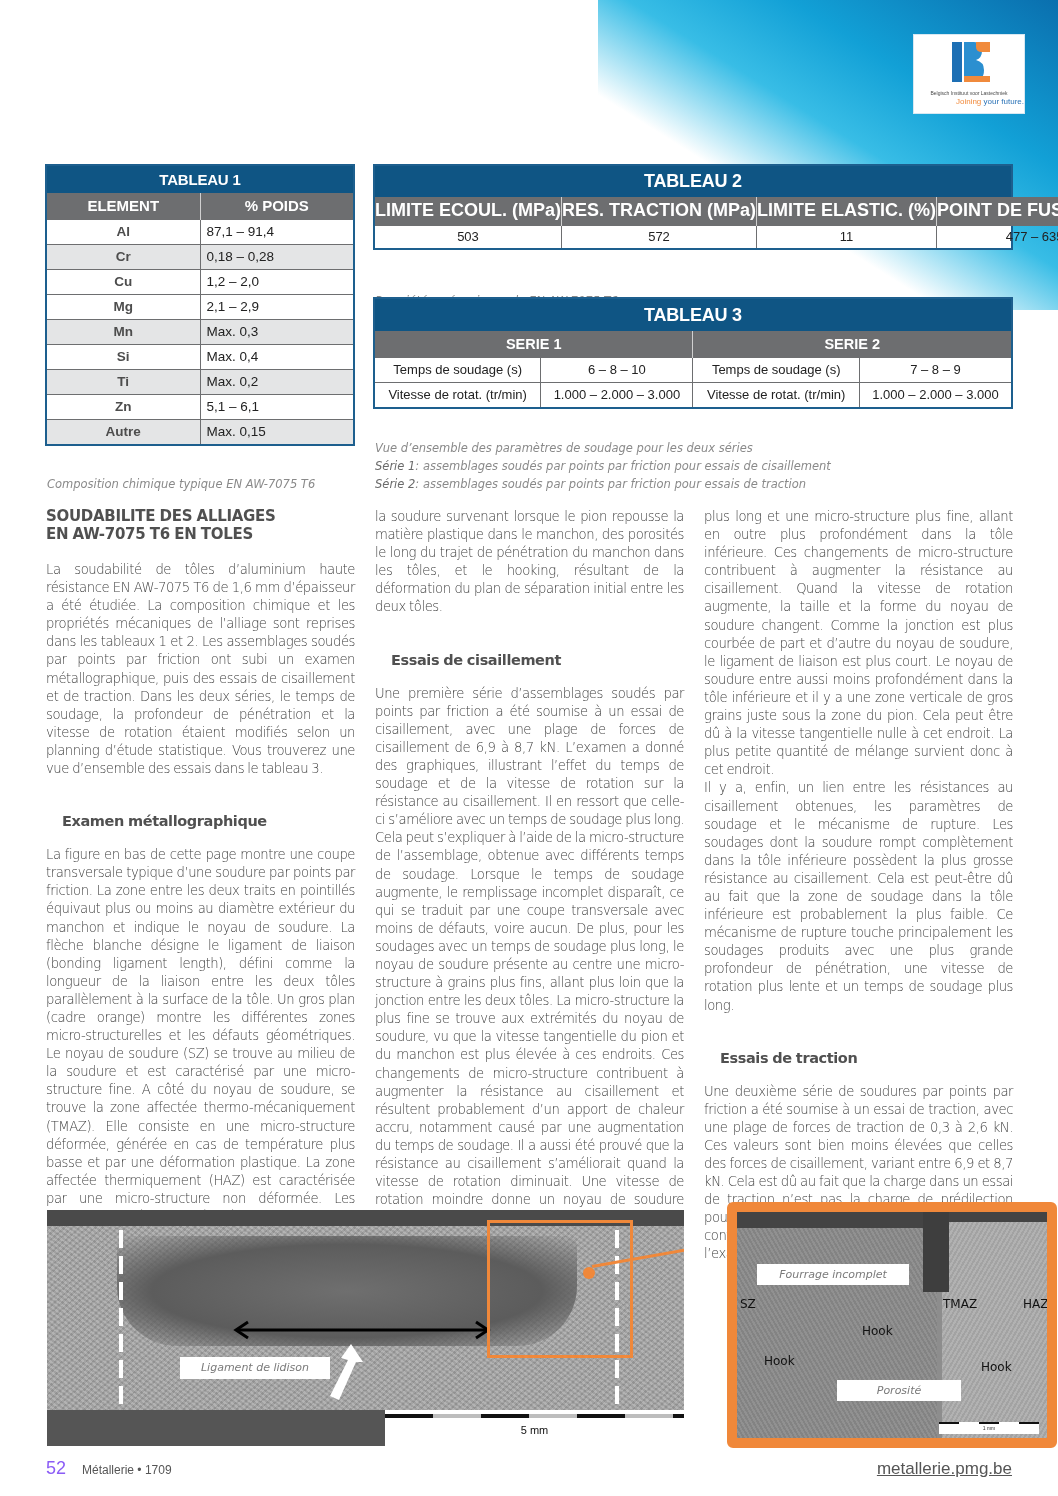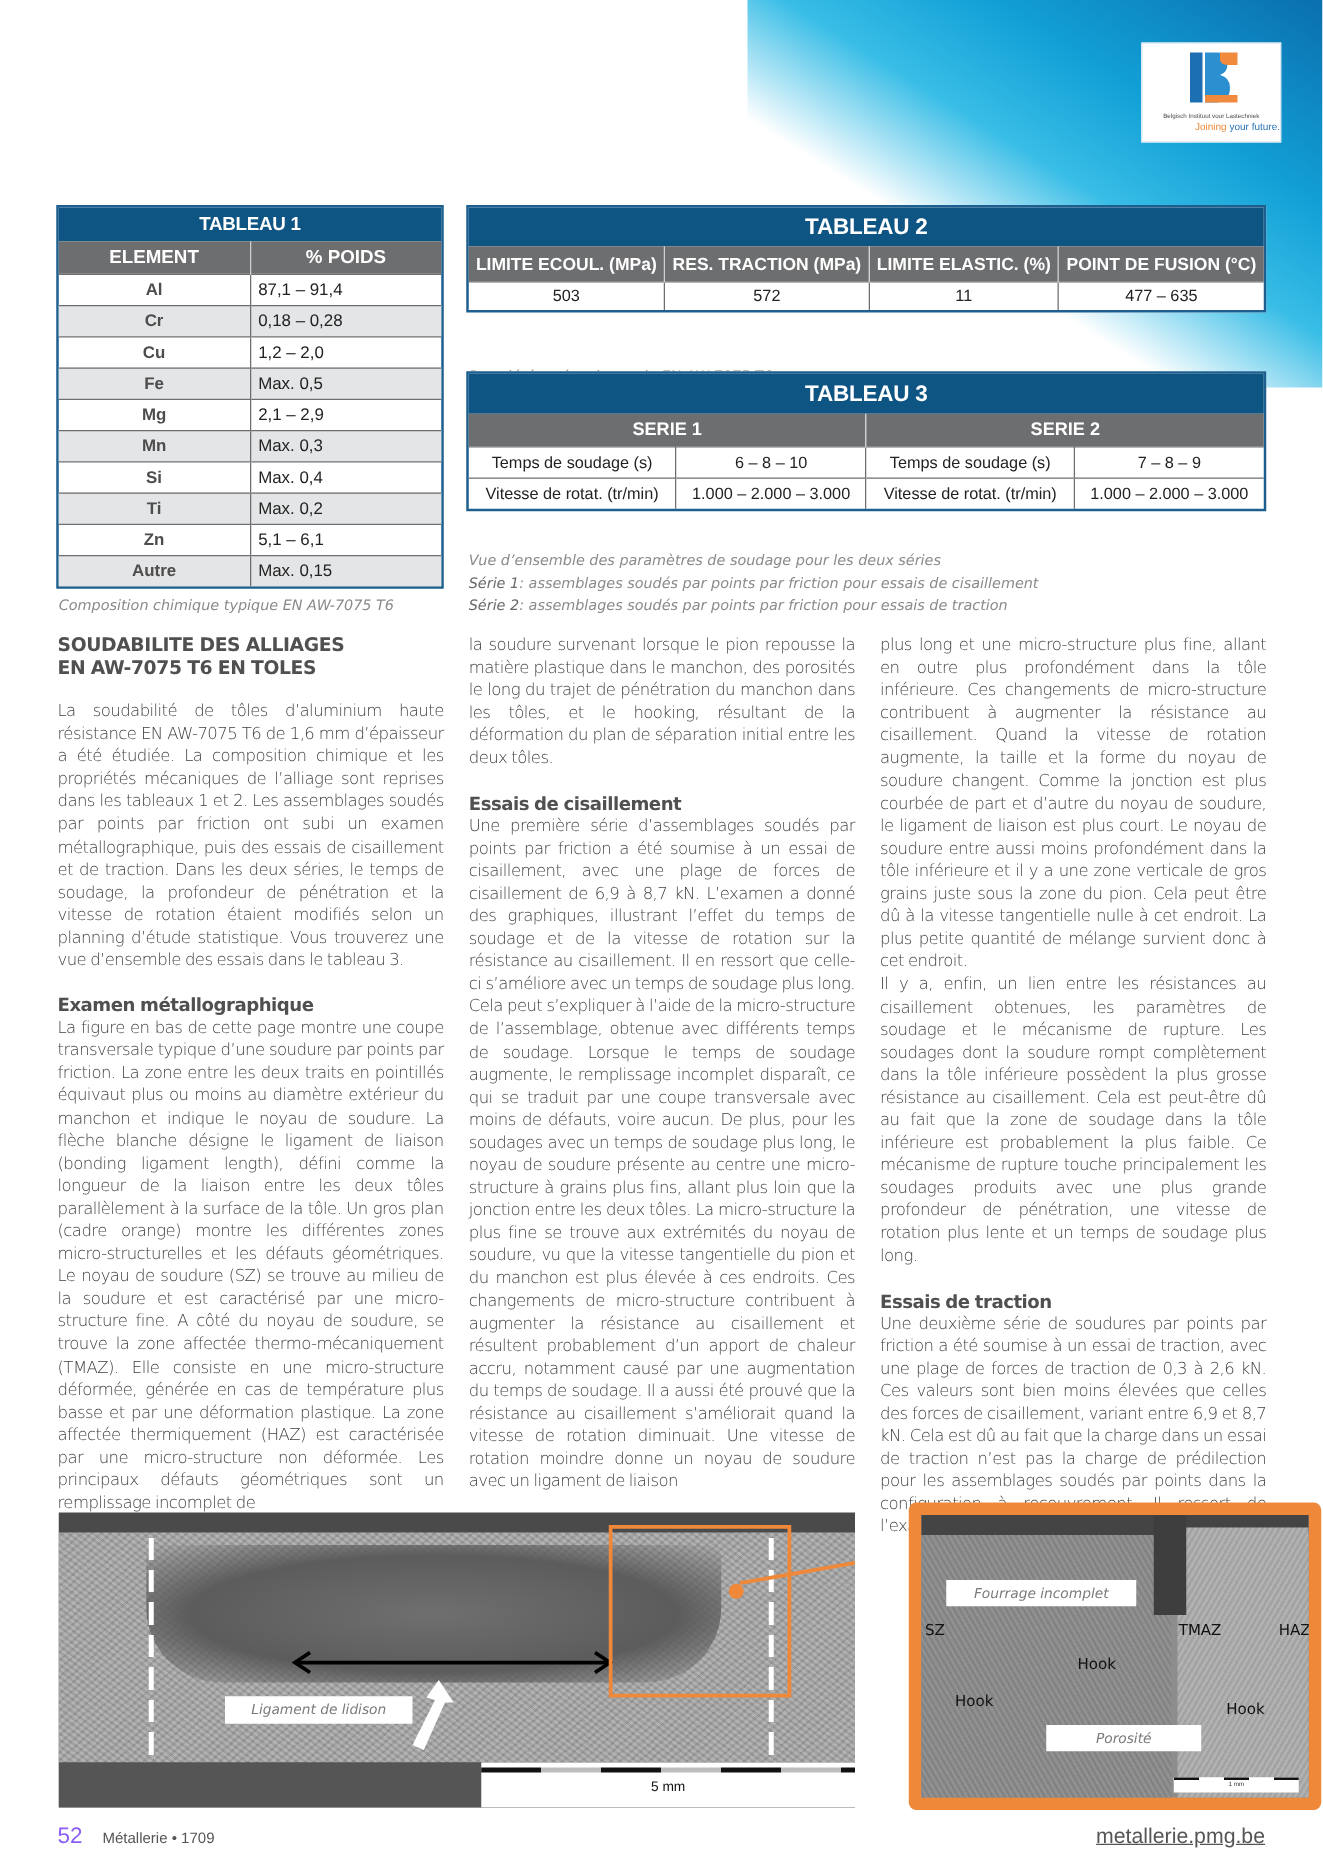--- a/index.html
+++ b/index.html
@@ -44,38 +44,38 @@
   #t1 { left: 45px; top: 164px; width: 310px; }
   #t1 .tbl-title { height: 27px; line-height: 27px; font-size: 15px; }
   #t1 th.hdr { height: 26px; font-size: 15px; }
   #t1 td { height: 25px; font-size: 13.5px; }
   #t1 td.el { text-align: center; width: 50%; color: #4d4d4d; font-weight: bold; }
   #t1 td.val { padding-left: 6px; }
   .cap { position: absolute; font-family: "DejaVu Sans", sans-serif; font-style: italic; color: #8a8a8a; font-size: 11.5px; font-weight: 300; }
 
   #t2 { left: 373px; top: 164px; width: 640px; }
   #t2 .tbl-title { height: 31px; line-height: 31px; font-size: 18px; }
-  #t2 th.hdr { height: 28px; font-size: 14px; white-space: nowrap; }
+  #t2 th.hdr { height: 28px; font-size: 18px; white-space: nowrap; }
   #t2 td { height: 23px; font-size: 13px; text-align: center; }
 
   #t3 { left: 373px; top: 297px; width: 640px; }
   #t3 .tbl-title { height: 32px; line-height: 32px; font-size: 18px; }
   #t3 th.hdr { height: 26px; font-size: 14.5px; }
   #t3 td { height: 25px; font-size: 13px; text-align: center; }
 
   
   .col {
     position: absolute; width: 309px; font-family: "DejaVu Sans", sans-serif;
     font-size: 13.2px; line-height: 18.1px; color: #3f3f3f; text-align: justify;
     letter-spacing: -0.45px; word-spacing: -0.5px; font-weight: 300;
   }
   .col p { margin: 0; }
   .col h2 {
     font-family: "DejaVu Sans", sans-serif; font-weight: bold; color: #505050;
-    font-size: 14.5px; line-height: 18px; letter-spacing: -0.4px; margin: 0;
+    font-size: 14.5px; line-height: 18px; letter-spacing: -0.4px; margin: 16px;
   }
   .col h1 {
     font-family: "DejaVu Sans", sans-serif; font-weight: bold; color: #505050;
     font-size: 15px; line-height: 18px; letter-spacing: -0.3px; text-transform: uppercase;
   }
   .gap { height: 18px; }
 
   
   .fig-left {
     position: absolute; left: 47px; top: 1210px; width: 637px; height: 236px;
@@ -170,24 +170,20 @@
           <td class="el">Al</td>
           <td class="val">87,1 – 91,4</td>
         </tr>
       <tr class="alt">
           <td class="el">Cr</td>
           <td class="val">0,18 – 0,28</td>
         </tr>
       <tr>
           <td class="el">Cu</td>
           <td class="val">1,2 – 2,0</td>
-        </tr>
-      <tr class="alt">
-          <td class="el">Fe</td>
-          <td class="val">Max. 0,5</td>
         </tr>
       <tr>
           <td class="el">Mg</td>
           <td class="val">2,1 – 2,9</td>
         </tr>
       <tr class="alt">
           <td class="el">Mn</td>
           <td class="val">Max. 0,3</td>
         </tr>
       <tr>

